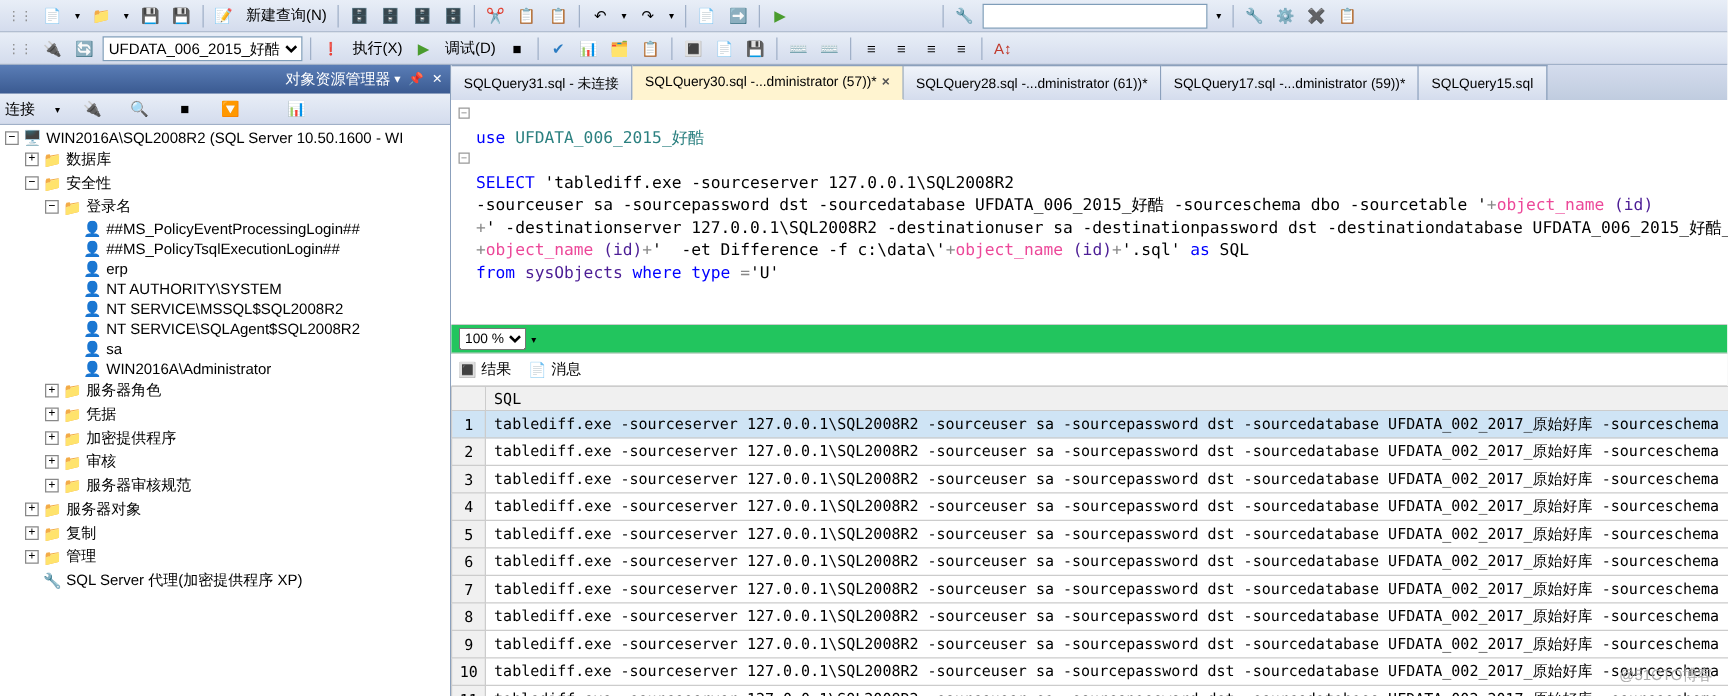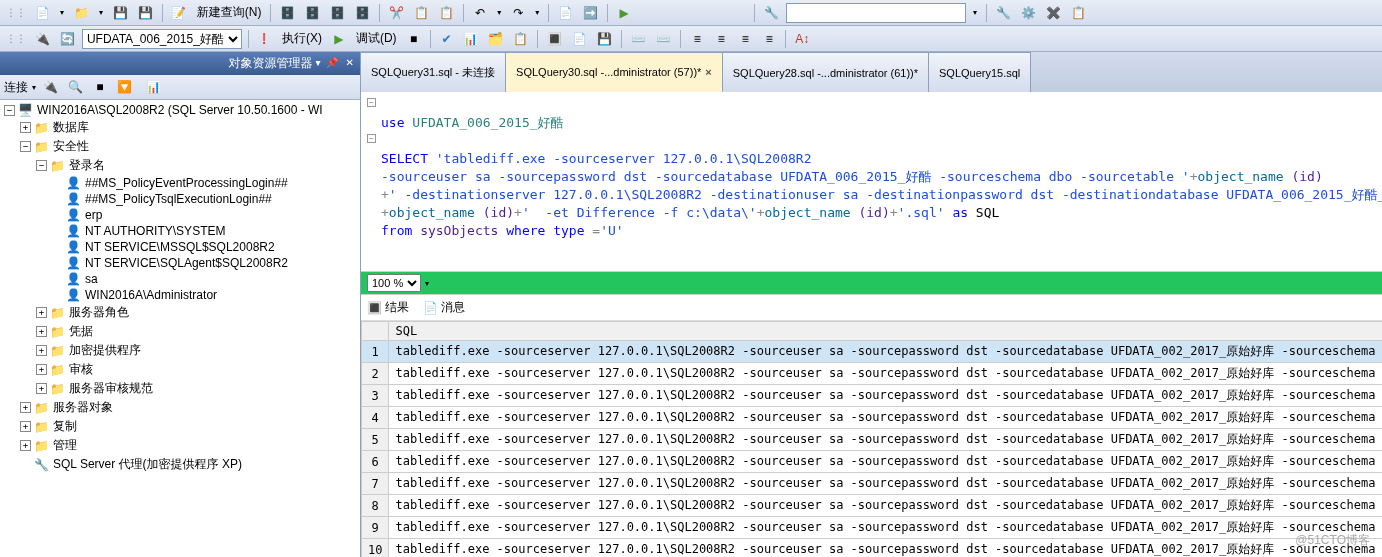--- a/index.html
+++ b/index.html
@@ -7,42 +7,42 @@
 .toolbar { background: linear-gradient(#e8eef7,#d4dced); border-bottom: 1px solid #a0b0c8; padding: 2px 4px; display: flex; align-items: center; height: 26px; gap: 4px; }
 .toolbar .sep { width: 1px; height: 18px; background: #a0b0c8; margin: 0 2px; }
 .tb-btn { display: inline-flex; align-items: center; justify-content: center; min-width: 20px; height: 20px; padding: 0 2px; border: 1px solid transparent; cursor: pointer; }
 .tb-combo { height: 20px; font-size: 12px; border: 1px solid #7f9db9; background: #fff; }
 .tb-text { padding: 0 3px; }
 .play-green { color: #4a9c2e; }
 .main-container { display: flex; height: calc(100% - 52px); }
 .object-explorer { width: 361px; background: #fff; display: flex; flex-direction: column; border-right: 1px solid #8ba0bc; }
 .oe-title { background: linear-gradient(#5a7db6,#3a5a91); color: #fff; padding: 3px 6px; display: flex; a-items:center; justify-content: flex-end; font-size: 12px; }
 .oe-title-icons span { margin-left: 3px; cursor: pointer; font-size: 10px; }
-.oe-conn-bar { background: linear-gradient(#e8eef7,#d4dced); padding: 2px 4px; border-bottom: 1px solid #a0b0c8; display: flex; align-items: center; gap: 4px; }
+.oe-conn-bar { background: linear-gradient(#e8eef7,#d4dced); padding: 2px 4px; border-bottom: 1px solid #a0b0c8; display: flex; align-items: center; gap: 16px; }
 .tree { flex: 1; overflow: auto; padding: 2px; }
 .tree ul { list-style: none; padding-left: 16px; }
 .tree li { white-space: nowrap; padding: 1px 0; display: flex; align-items: center; }
 .tree li > .exp { width: 11px; height: 11px; border: 1px solid #888; display: inline-flex; align-items: center; justify-content: center; font-size: 9px; line-height: 9px; margin-right: 3px; background: #fff; cursor: pointer; font-family: monospace; }
 .tree li > .noexp { width: 11px; display: inline-block; margin-right: 3px; }
 .tree-icon { width: 16px; height: 14px; display: inline-flex; align-items: center; justify-content: center; margin-right: 3px; }
 .folder { color: #d8a23a; }
 .db-icon { color: #4a7a3a; }
 .user-icon { color: #3a5a91; }
 .content-area { flex: 1; display: flex; flex-direction: column; background: #fff; overflow: hidden; }
-.tab-strip { display: flex; background: linear-gradient(#d4dced,#c0ccdf); height: 40px; overflow: hidden; }
+.tab-strip { display: flex; background: linear-gradient(#d4dced,#c0ccdf); height: 28px; overflow: hidden; }
 .tab { padding: 3px 10px; border-right: 1px solid #8ba0bc; border-top: 1px solid #8ba0bc; background: linear-gradient(#f0f4fa,#d4dced); cursor: pointer; white-space: nowrap; display: flex; align-items: center; gap: 4px; font-size: 11px; }
 .tab.active { background: #fff4d0; border-bottom: 1px solid #fff4d0; }
 .tab .close { color: #555; font-weight: bold; }
 .editor { padding: 4px 8px 8px 20px; font-family: "NSimSun","SimSun",Consolas,monospace; font-size: 13px; line-height: 18px; background: #fff; white-space: pre; overflow: auto; height: 180px; border-bottom: 1px solid #ccc; position: relative; }
 .editor .fold { position: absolute; left: 6px; color: #888; border: 1px solid #999; width: 9px; height: 9px; font-size: 8px; line-height: 7px; text-align: center; }
 .kw-blue { color: #0000ff; }
-.kw-red { color: #1d4ed8; }
+.kw-red { color: #000000; }
 .kw-olive { color: #4c1d95; }
 .kw-teal { color: #2b8080; }
-.kw-pink { color: #0369a1; }
+.kw-pink { color: #ec4899; }
 .kw-gray { color: #888; }
 .zoom-bar { background: #22c55e; border-bottom: 1px solid #ccc; padding: 2px 6px; display: flex; align-items: center; font-size: 11px; }
 .zoom-bar select { font-size: 11px; height: 18px; }
 .results-header { display: flex; align-items: center; padding: 4px 6px; background: #fff; border-bottom: 1px solid #ddd; gap: 14px; }
 .res-tab { display: flex; align-items: center; gap: 3px; cursor: pointer; }
 .results-grid { flex: 1; overflow: auto; background: #fff; }
 table.grid { border-collapse: collapse; width: 100%; font-family: "NSimSun","SimSun",Consolas,monospace; font-size: 12px; }
 table.grid th, table.grid td { border: 1px solid #ccc; padding: 2px 6px; text-align: left; white-space: nowrap; }
 table.grid th { background: #f0f0f0; font-weight: normal; position: sticky; top: 0; }
 table.grid .rownum { background: #f0f0f0; text-align: center; width: 30px; }
@@ -273,20 +273,23 @@
           <span>SQLQuery31.sql - 未连接</span>
         </div>
         <div class="tab active">
           <span>SQLQuery30.sql -...dministrator (57))*</span>
           <span class="close">×</span>
         </div>
         <div class="tab">
           <span>SQLQuery28.sql -...dministrator (61))*</span>
         </div>
         <div class="tab">
+          <span>SQLQuery17.sql -...dministrator (59))*</span>
+        </div>
+        <div class="tab">
           <span>SQLQuery15.sql</span>
         </div>
       </div>
 
     <div class="editor">
 <span class="fold" style="top:6px">−</span><span class="kw-blue">use</span><span class="kw-teal"> UFDATA_006_2015_好酷</span>
 
 <span class="fold" style="top:42px">−</span><span class="kw-blue">SELECT</span><span class="kw-red"> 'tablediff.exe -sourceserver 127.0.0.1\SQL2008R2</span>
 <span class="kw-red">-sourceuser sa -sourcepassword dst -sourcedatabase UFDATA_006_2015_好酷 -sourceschema dbo -sourcetable '</span><span class="kw-gray">+</span><span class="kw-pink">object_name</span> <span class="kw-olive">(id)</span>
 <span class="kw-gray">+</span><span class="kw-red">' -destinationserver 127.0.0.1\SQL2008R2 -destinationuser sa -destinationpassword dst -destinationdatabase UFDATA_006_2015_好酷_out -destin</span>

